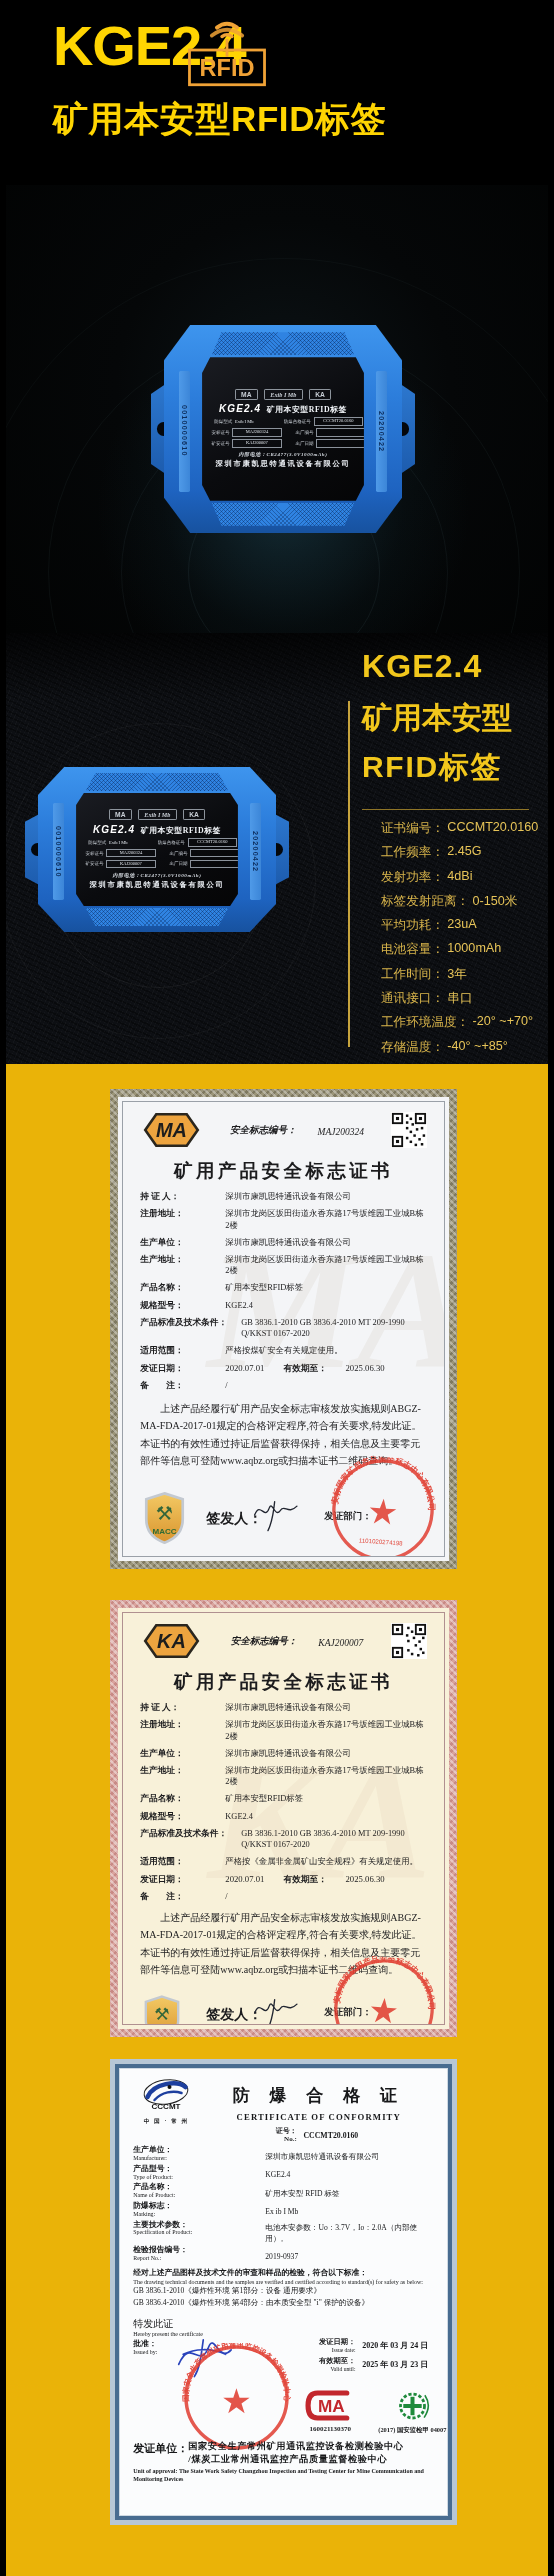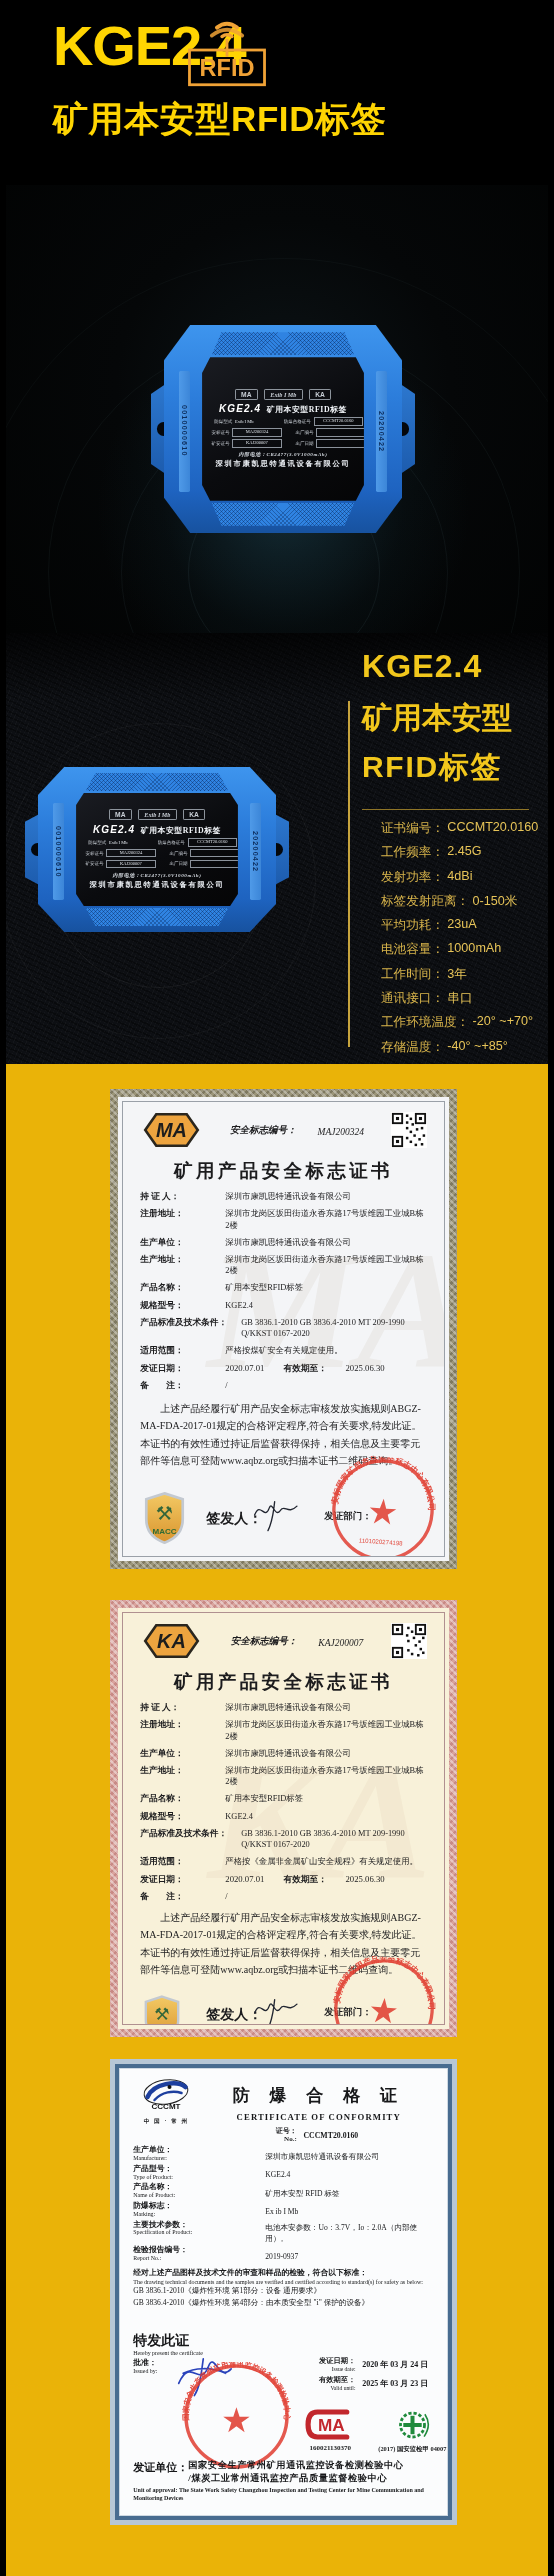--- a/index.html
+++ b/index.html
@@ -117,21 +117,21 @@
   .ex-no .val{font-size:7.8px;font-weight:bold;}
   .ex-row{display:flex;margin-bottom:2.8px;}
   .ex-lab{flex:0 0 132px;line-height:1.15;}
   .ex-lab .cn{font-size:7.8px;font-weight:bold;}
   .ex-lab .en{font-size:5.9px;font-family:"Liberation Serif",serif;}
   .ex-val{flex:1;font-size:7.6px;padding-top:4.5px;line-height:1.45;}
   .ex-val.tight{padding-top:1.1px;}
   .ex-std-cn{font-size:7.8px;font-weight:bold;margin-top:4.5px;}
   .ex-std-en{font-size:6px;margin-top:1.1px;}
   .ex-std{font-size:7.6px;margin-top:1.7px;}
-  .ex-hereby-cn{font-size:14px;font-weight:bold;margin-top:24px;}
+  .ex-hereby-cn{font-size:10px;font-weight:normal;margin-top:9px;}
   .ex-hereby-en{font-size:5.9px;}
   .ex-approve{position:relative;display:flex;justify-content:space-between;margin-top:1.1px;height:48px;}
   .ex-app-left .cn{font-size:7.8px;font-weight:bold;}
   .ex-app-left .en{font-size:5.9px;}
   .sig3{position:absolute;left:39px;top:-6.7px;}
   .ex-dates{text-align:left;margin-right:5.6px;}
   .ex-dpair{display:flex;gap:6.7px;margin-bottom:3.4px;align-items:center;}
   .ex-dpair .lab{font-size:7.3px;font-weight:bold;text-align:right;line-height:1.2;width:52px;}
   .ex-dpair .lab .en{font-size:5.6px;font-weight:normal;display:block;}
   .ex-dpair .val{font-size:8px;font-weight:bold;}

